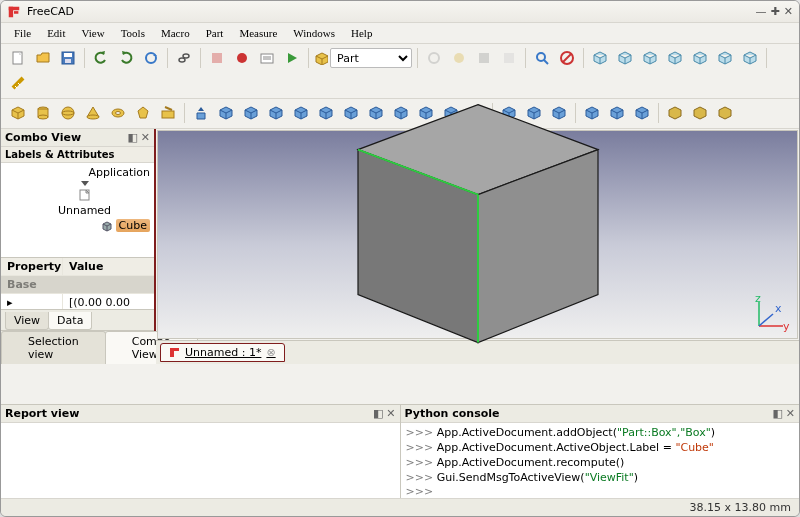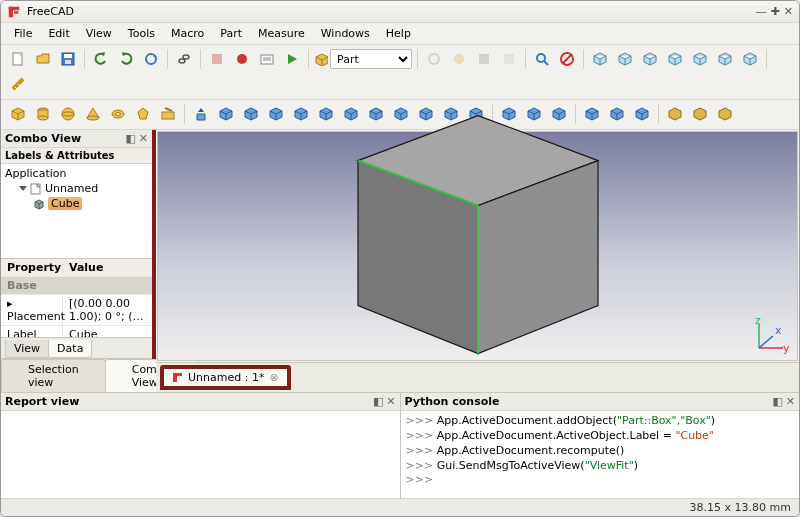--- a/index.html
+++ b/index.html
@@ -5,63 +5,63 @@
   * { box-sizing: border-box; margin: 0; padding: 0; font-family: "DejaVu Sans", Arial, sans-serif; font-size: 11px; }
   body { background: #eee; }
   .window { width: 800px; height: 517px; background: #f2f1ed; border: 1px solid #999; border-radius: 6px; overflow: hidden; display: flex; flex-direction: column; box-shadow: 0 4px 18px rgba(0,0,0,.2); }
   
   .titlebar { height: 22px; display: flex; align-items: center; justify-content: space-between; padding: 0 6px; background: linear-gradient(#f6f5f1,#eceae4); border-bottom: 1px solid #d8d6cf; gap: 44px; }
   .titlebar .left { display: flex; align-items: center; gap: 6px; }
   .titlebar .winbtns { display: flex; gap: 4px; font-size: 14px; color: #555; }
   .logo { width: 14px; height: 14px; display: inline-block; }
   
   .menubar { display: flex; gap: 2px; padding: 2px 6px; border-bottom: 1px solid #d8d6cf; }
-  .menubar span { padding: 2px 7px; cursor: default; }
+  .menubar span { padding: 2px 7px; cursor: default; font-family: Liberation Serif, serif; }
   
   .toolbar { display: flex; flex-wrap: wrap; gap: 3px; padding: 3px 6px 4px 6px; border-bottom: 1px solid #d8d6cf; align-items: center; }
   .tbtn { width: 22px; height: 22px; display: flex; align-items: center; justify-content: center; border: 1px solid transparent; border-radius: 3px; cursor: pointer; }
   .tbtn svg { width: 16px; height: 16px; }
   .sep { width: 1px; height: 20px; background: #d0cdc3; margin: 0 2px; }
   .combo { height: 20px; font-size: 11px; background: #fff; border: 1px solid #bbb; border-radius: 2px; padding: 0 2px; }
   .disabled { opacity: .35; pointer-events: none; }
   
   .mainrow { flex: 1; display: flex; min-height: 0; }
-  .sidebar { width: 155px; display: flex; flex-direction: column; border-right: 4px solid #7f1d1d; }
+  .sidebar { width: 155px; display: flex; flex-direction: column; border-right: 2px solid #7f1d1d; }
   .panel-title { display: flex; justify-content: space-between; align-items: center; padding: 2px 4px; background: #ecebe3; border-bottom: 1px solid #d8d6cf; font-size: 10px; font-weight: bold; }
   .panel-title .pbtns { display: flex; gap: 3px; font-size: 9px; color: #666; }
   .tabs { display: flex; border-bottom: 1px solid #c9c7bd; background: #ecebe3; font-size: 10px; }
   .tab { padding: 3px 9px; border: 1px solid #c9c7bd; border-bottom: none; background: #e4e2d8; margin-right: -1px; border-radius: 3px 3px 0 0; cursor: default; }
   .tab.active { background: #faf9f5; position: relative; top: 1px; }
   .treehdr { background: #efede5; padding: 2px 4px; font-size: 10px; font-weight: bold; border-bottom: 1px solid #d8d6cf; }
   .tree { flex: 0 0 95px; background: #fff; padding: 2px; font-size: 10px; overflow: auto; border-bottom: 1px solid #c9c7bd; }
-  .tree .tnode { display: flex; align-items: center; gap: 3px; padding: 1px 2px; }
-  .tree .indent { margin-left: 14px; }
+  .tree .tnode { display: flex; align-items: center; gap: 3px; padding: 1px 2px; justify-content: flex-end; }
+  .tree .indent { margin-left: 14px; flex-direction: column; }
   .selected { background: linear-gradient(#edb77d,#e6a45d); color: #000; border-radius: 2px; padding: 0 3px; }
   .proptable { flex: 1; background: #fff; font-size: 10px; overflow: auto; }
   .proptable .prow { display: flex; border-bottom: 1px solid #e8e6dd; }
   .proptable .pcell { padding: 2px 6px; }
   .proptable .phead { background: #efede5; font-weight: bold; }
   .proptable .pgroup { background: #d7d5cc; color: #7e7d78; font-weight: bold; justify-content: flex-end; }
   .proptable .c1 { width: 62px; border-right: 1px solid #e8e6dd; }
   .proptable .c2 { flex: 1; }
   .bottomtabs { display: flex; padding: 2px 4px 0 4px; background: #ecebe3; border-top: 1px solid #c9c7bd; font-size: 10px; }
   .btab { padding: 2px 8px; border: 1px solid #c9c7bd; border-top: none; background: #e4e2d8; margin-right: -1px; border-radius: 0 0 3px 3px; }
   .btab.active { background: #faf9f5; }
   .seltabs { display: flex; border-top: 1px solid #c9c7bd; background: #ecebe3; font-size: 10px; }
   .seltab { padding: 3px 26px; border: 1px solid #c9c7bd; border-bottom: none; background: #e4e2d8; margin-right: -1px; border-radius: 3px 3px 0 0; }
   .seltab.active { background: #faf9f5; }
   
   .viewarea { flex: 1; display: flex; flex-direction: column; min-width: 0; }
   .viewport { flex: 1; background: linear-gradient(#7a7d9e 0%, #c9cbd8 55%, #efefef 100%); position: relative; border: 1px solid #c9c7bd; margin: 1px; }
   .cube-svg { position: absolute; left: 50%; top: 50%; transform: translate(-50%,-54%); }
   .navcube { position: absolute; right: 6px; bottom: 6px; }
   .doctabbar { display: flex; align-items: center; padding: 2px 4px; gap: 4px; border-top: 1px solid #c9c7bd; background: #ecebe3; font-size: 10px; }
-  .doctab { padding: 2px 8px; border: 4px solid #7f1d1d; background: #faf9f5; border-radius: 3px 3px 0 0; display: flex; align-items: center; gap: 5px; }
-  
-  .bottomrow { display: flex; height: 106px; border-top: 1px solid #c9c7bd; }
+  .doctab { padding: 2px 8px; border: 1px solid #7f1d1d; background: #faf9f5; border-radius: 3px 3px 0 0; display: flex; align-items: center; gap: 5px; text-decoration: underline; }
+  
+  .bottomrow { display: flex; height: 94px; border-top: 1px solid #c9c7bd; margin-top: 40px; }
   .bpanel { flex: 1; display: flex; flex-direction: column; border-right: 1px solid #c9c7bd; }
   .bpanel:last-child { border-right: none; }
   .bpanel .body { flex: 1; background: #fff; font-family: "DejaVu Sans Mono", monospace; font-size: 10px; padding: 3px 5px; overflow: auto; white-space: pre; line-height: 1.35; }
   .pyprompt { color: #808080; }
   .pycall  { color: #000; }
   .pyarg   { color: #0a7a22; }
   .pyassign{ color: #c03a0a; }
   
   .statusbar { height: 18px; display: flex; justify-content: flex-end; align-items: center; padding: 0 8px; background: #ecebe3; border-top: 1px solid #d8d6cf; font-size: 10px; color: #333; }
   .tri { width:0; height:0; border-left:4px solid transparent; border-right:4px solid transparent; border-top:5px solid #555; display:inline-block; }

